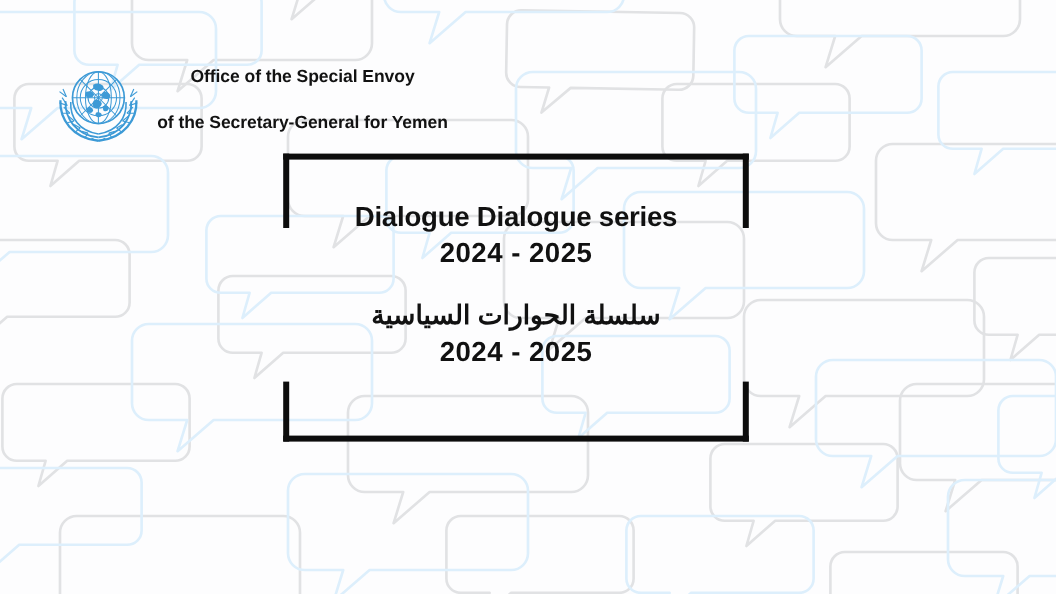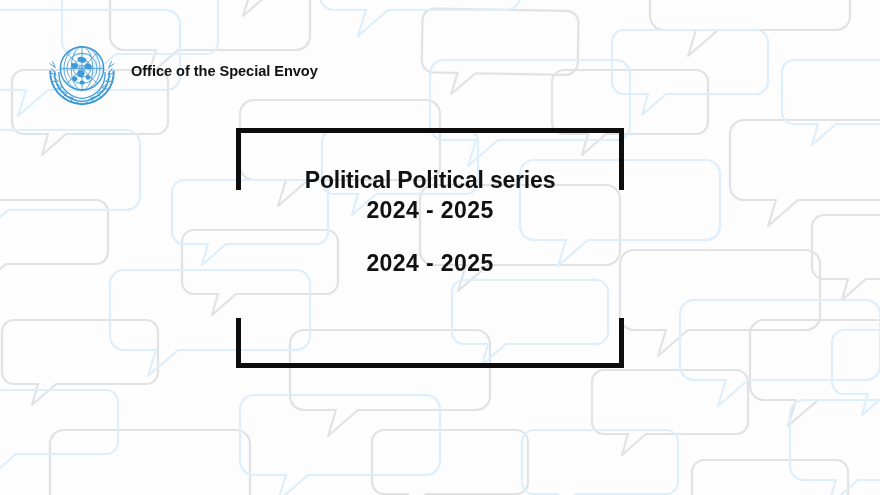--- a/index.html
+++ b/index.html
@@ -226,34 +226,36 @@
           <path d="M56 38 q7 0 8 5 q-2 5 -8 3 q-4 -4 0 -8 z"></path>
           <path d="M45 48 q7 -2 9 4 q-2 6 -8 5 q-5 -4 -1 -9 z"></path>
           <path d="M38 56 q5 -1 6 4 q-2 4 -6 2 q-3 -3 0 -6 z"></path>
           <path d="M57 54 q5 0 5 4 q-2 4 -6 2 q-2 -4 1 -6 z"></path>
           <path d="M48 62 q5 -1 6 3 q-2 4 -6 2 q-3 -2 0 -5 z"></path>
         </g>
       </g>
     </svg>
     <div id="org-name">
       <span class="ln">Office of the Special Envoy</span>
+      <span class="ln">of the Secretary-General for Yemen</span>
     </div>
   </div>
 
   <div id="frame">
     <div class="brk brk-top"></div>
     <div class="brk brk-bottom"></div>
     <div class="brk brk-tl"></div>
     <div class="brk brk-tr"></div>
     <div class="brk brk-bl"></div>
     <div class="brk brk-br"></div>
 
     <div id="title-block">
-      <div class="t-en">Political Political series</div>
+      <div class="t-en">Dialogue Dialogue series</div>
       <div class="t-en-years">2024 - 2025</div>
     </div>
 
     <div id="title-ar-block">
+      <div class="t-ar">سلسلة الحوارات السياسية</div>
       <div class="t-ar-years">2024 - 2025</div>
     </div>
   </div>
 
 </div>
 
 </body></html>

